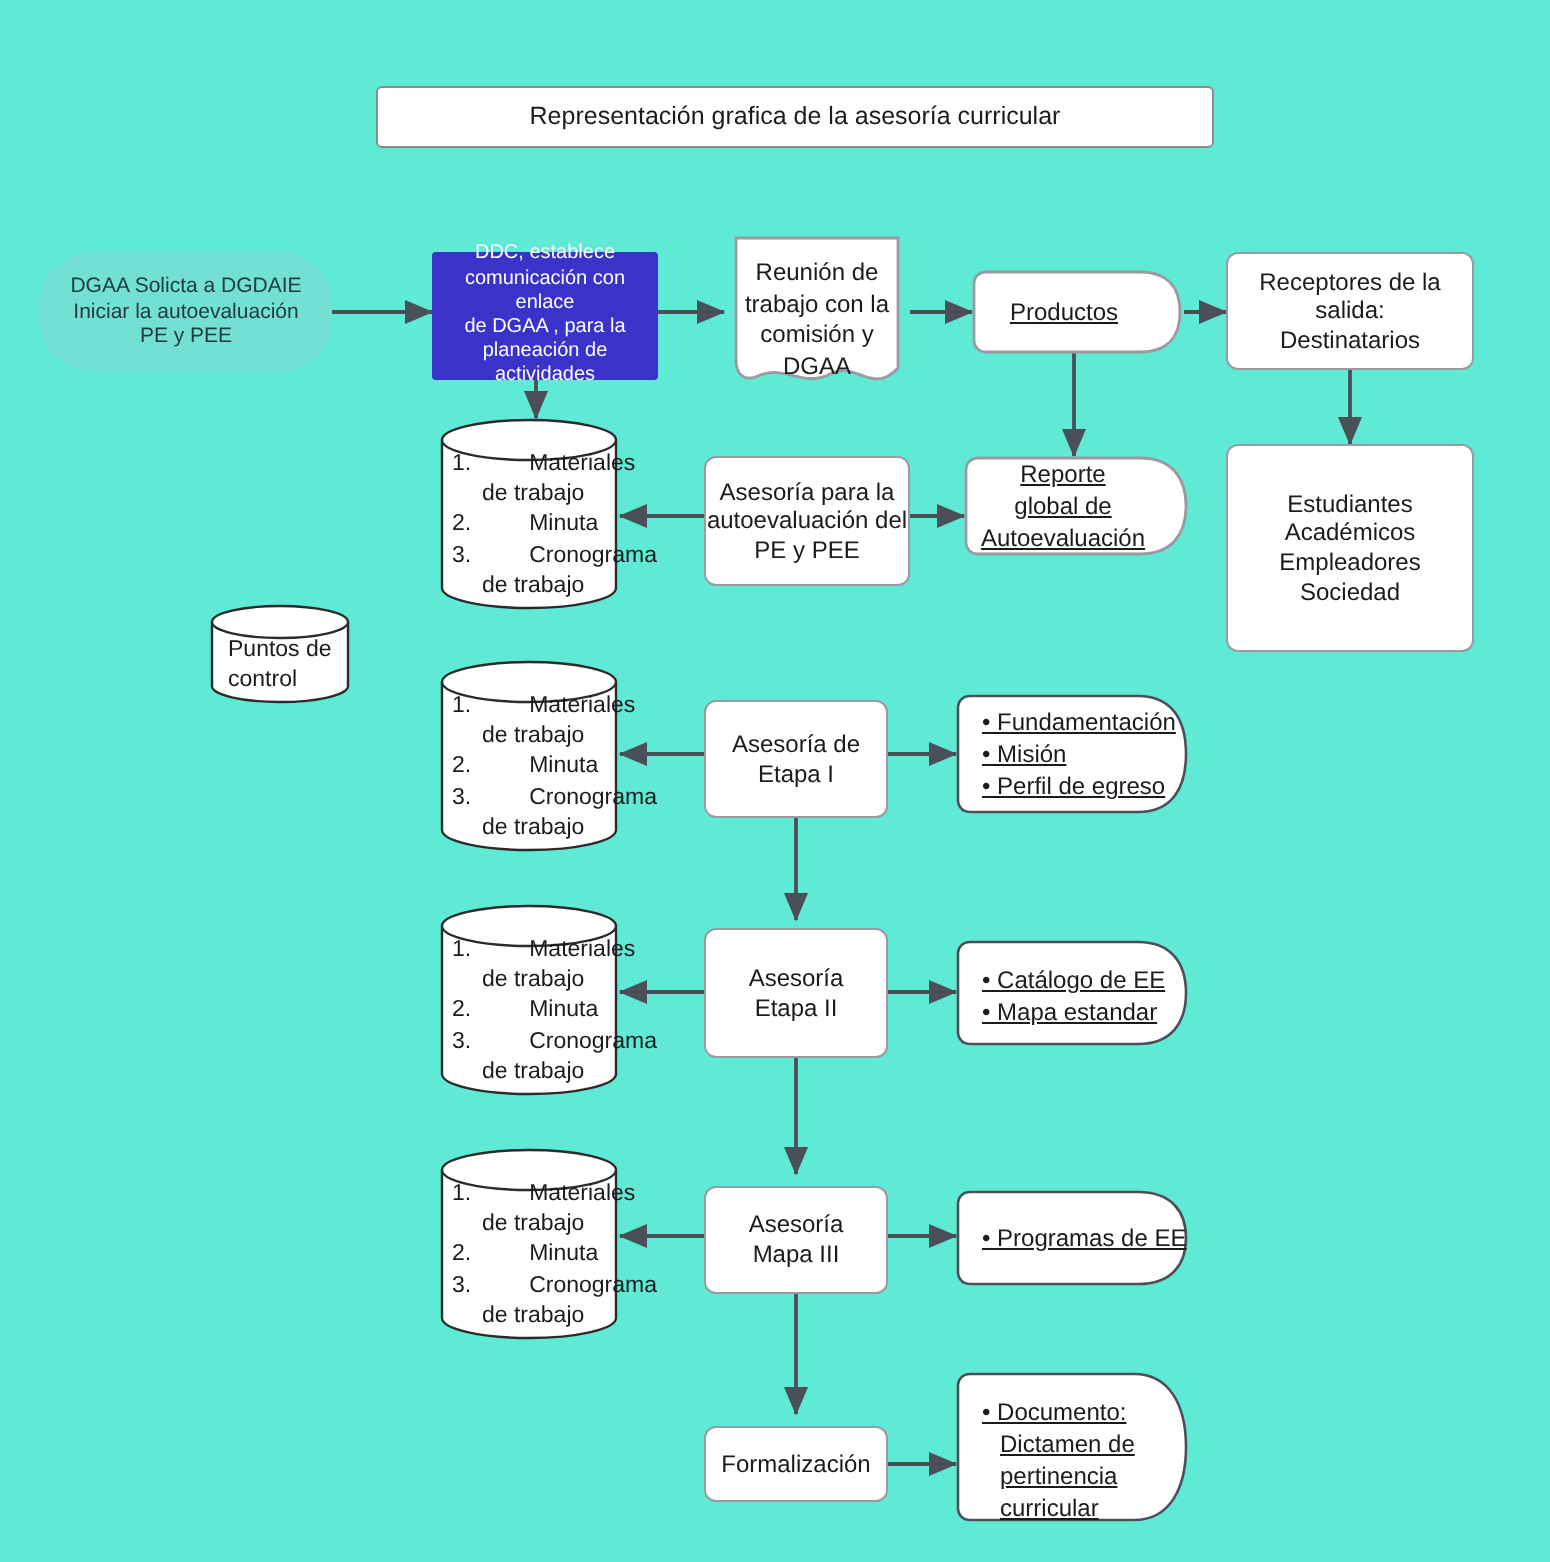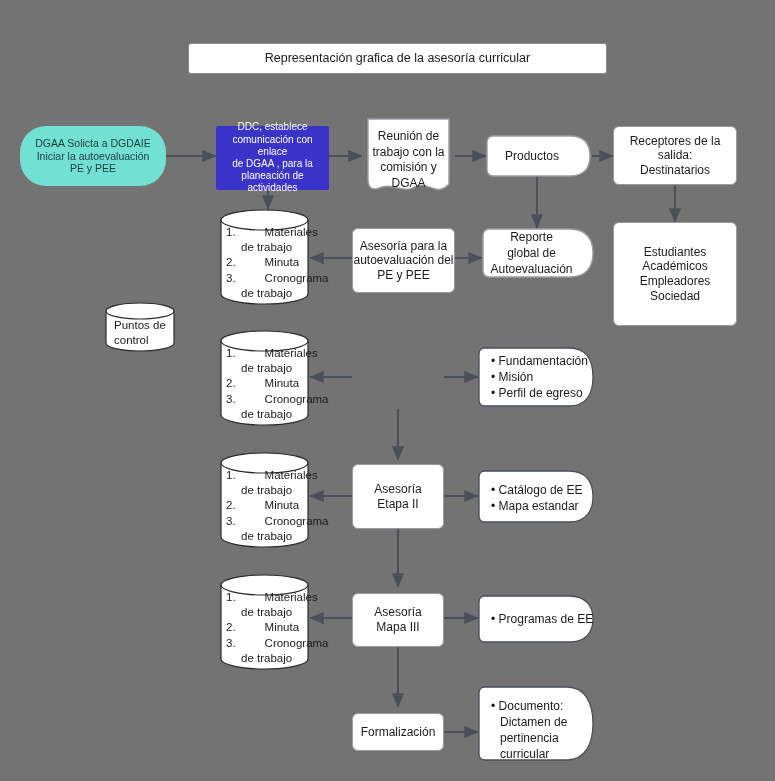--- a/index.html
+++ b/index.html
@@ -4,21 +4,21 @@
 <style>
   html,body{margin:0;padding:0;background:#ffffff;}
   body{
     font-family:"Liberation Sans","DejaVu Sans",sans-serif;
     -webkit-font-smoothing:antialiased;
   }
   #canvas{
     position:relative;
     width:775px;
     height:781px;
-    background:#737373;
+    background:#5eead4;
     overflow:hidden;
   }
   .node{
     position:absolute;
     box-sizing:border-box;
     display:flex;
     align-items:center;
     justify-content:center;
     text-align:center;
     color:#1b1b1f;
@@ -94,20 +94,21 @@
     left:0; top:0;
     width:100%; height:100%;
     box-sizing:border-box;
     display:flex;
     flex-direction:column;
     justify-content:center;
     font-size:12px;
     color:#1b1b1f;
     line-height:1.35;
     padding:3px 24px 3px 13px;
+    text-decoration:underline;
   }
   .outshape .out-text.center{
     align-items:center;
     text-align:center;
     padding:3px 26px 3px 12px;
   }
   .bullet-line{ text-align:left; white-space:nowrap; }
   
   .docshape{ position:absolute; }
   .docshape .doc-text{
@@ -335,20 +336,24 @@
         <span class="t">Minuta</span>
       </div>
       <div class="num-row">
         <span class="n">3.</span>
         <span class="t">Cronograma</span>
       </div>
       <div class="cont-row">de trabajo</div>
     </div>
   </div>
 
+  <div class="node proc" style="left:352px;top:350px;width:92px;height:59px;flex-direction:column;">
+    <div>Asesoría de</div>
+    <div>Etapa I</div>
+  </div>
 
   <div class="node proc" style="left:352px;top:464px;width:92px;height:65px;flex-direction:column;">
     <div>Asesoría</div>
     <div>Etapa II</div>
   </div>
 
   <div class="node proc" style="left:352px;top:593px;width:92px;height:54px;flex-direction:column;">
     <div>Asesoría</div>
     <div>Mapa III</div>
   </div>

